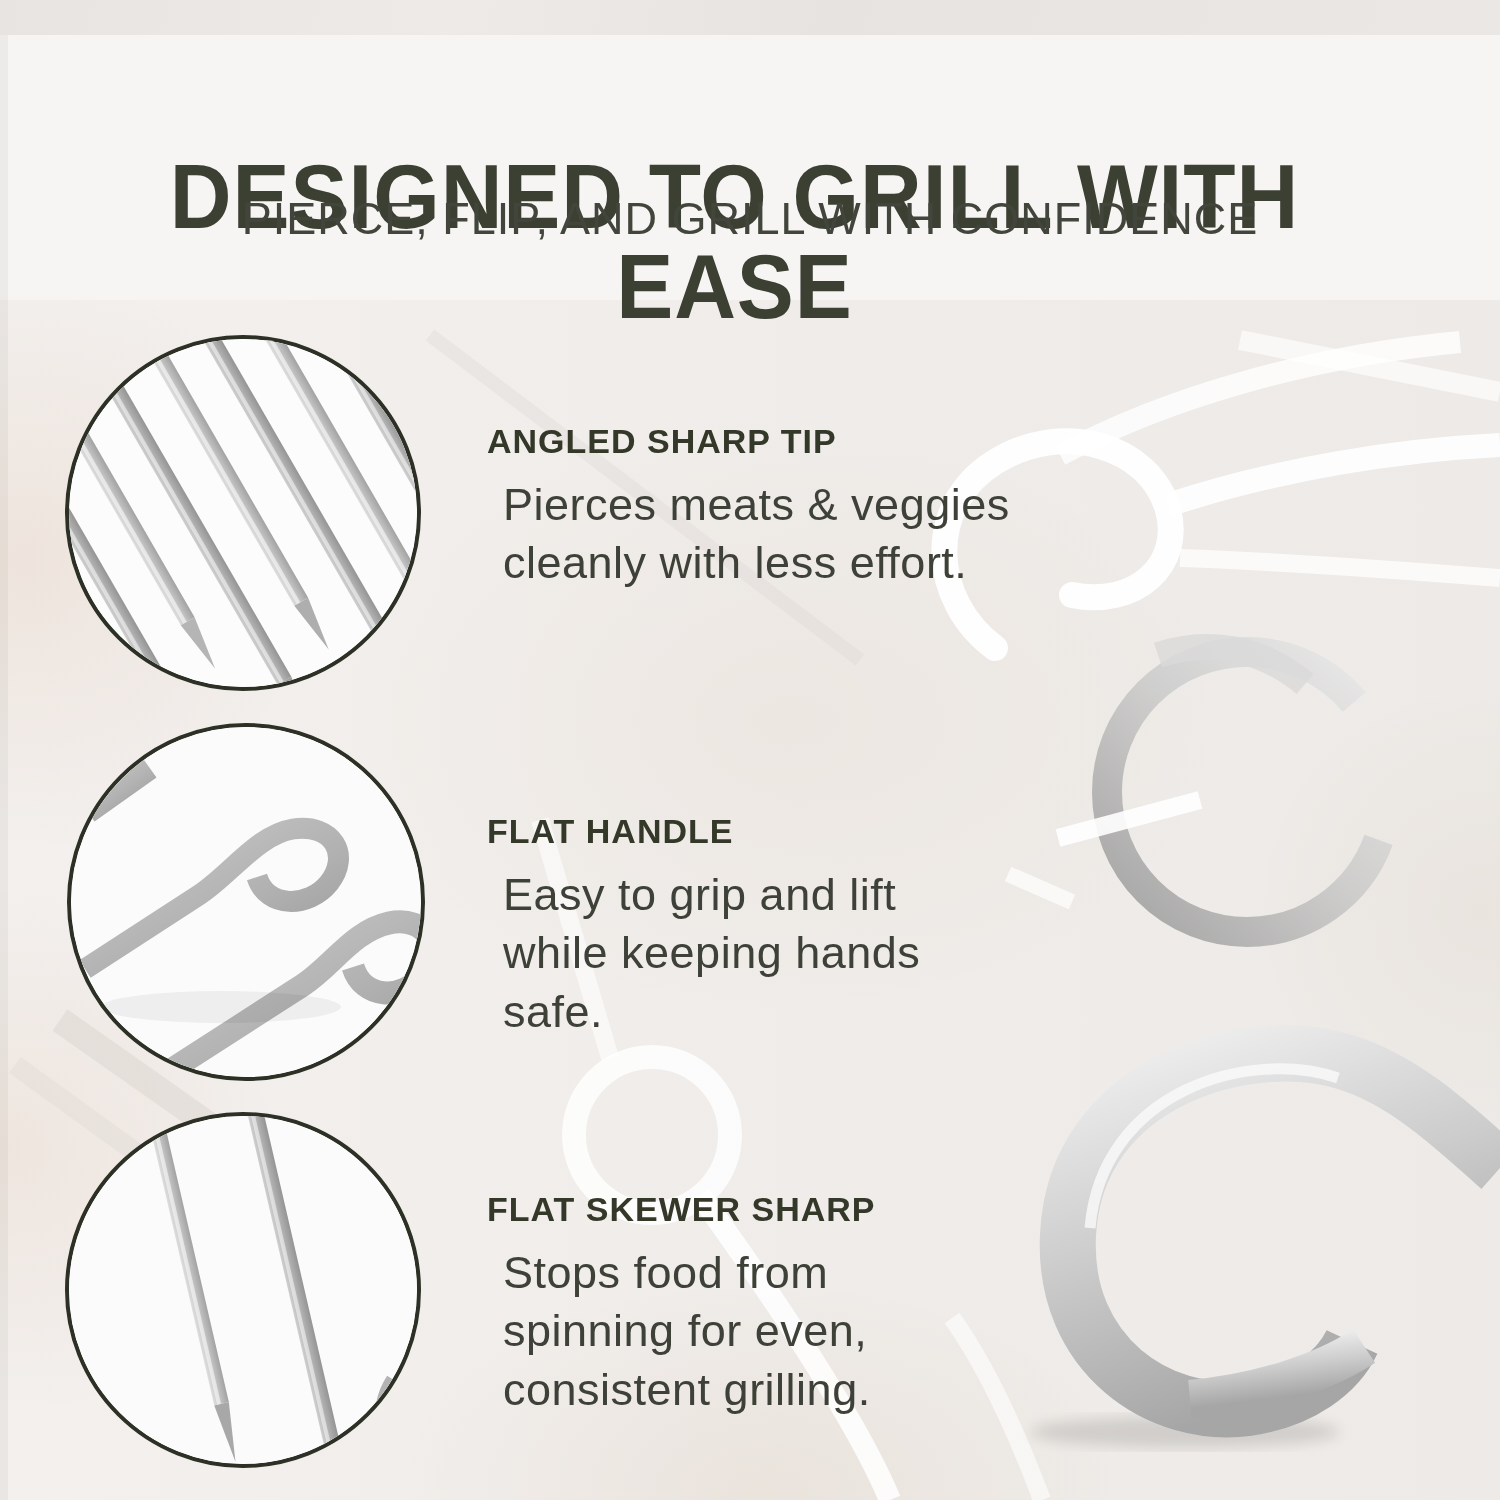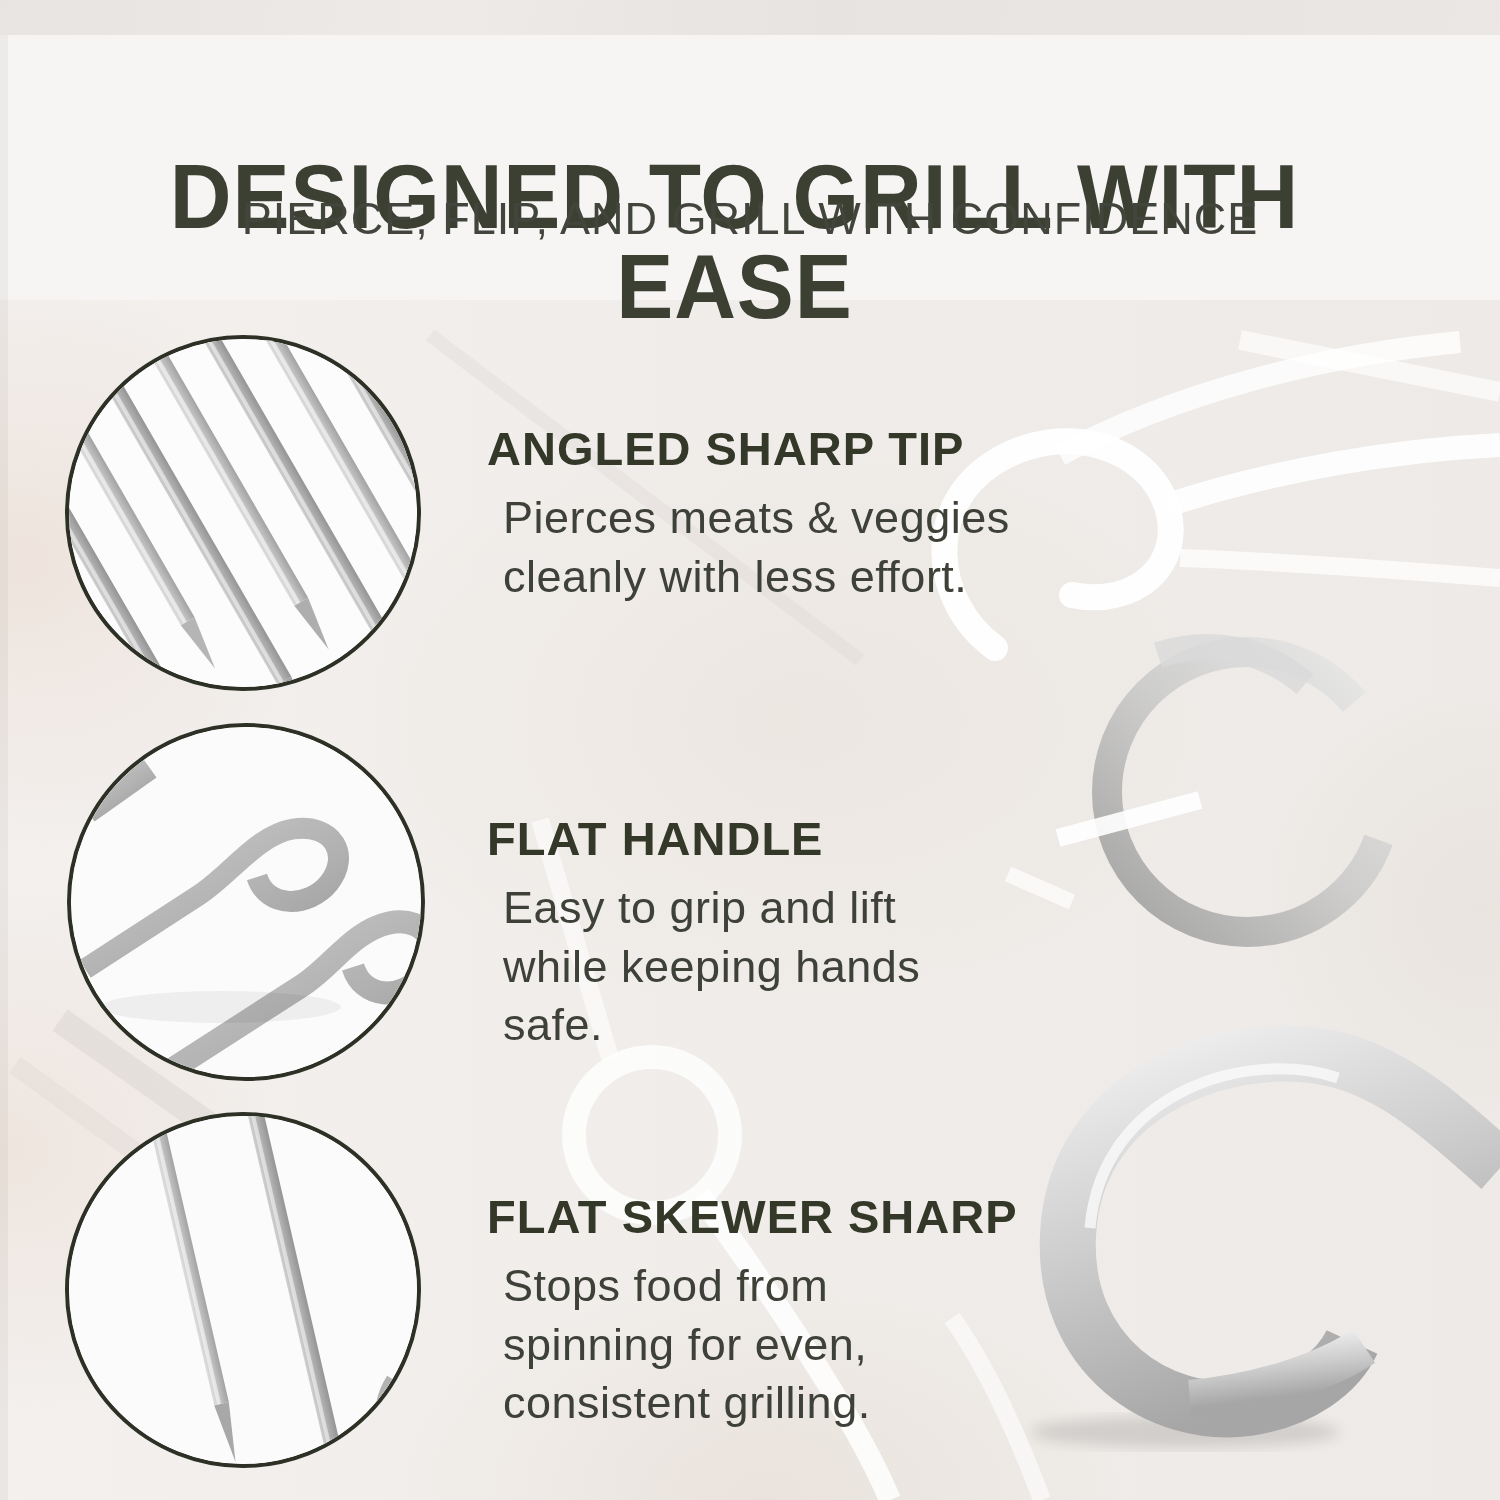--- a/index.html
+++ b/index.html
@@ -34,21 +34,21 @@
   .photo-circle{position:absolute;border-radius:50%;border:4px solid #2c3025;
     background:#fcfbfb;overflow:hidden;z-index:4;}
   .c1{left:65px;top:335px;width:348px;height:348px;}
   .c2{left:67px;top:723px;width:350px;height:350px;}
   .c3{left:65px;top:1112px;width:348px;height:348px;}
   .photo-circle svg{display:block;}
 
   
   .feature{position:absolute;left:487px;z-index:5;width:620px;}
   .f1{top:424px;} .f2{top:814px;} .f3{top:1192px;}
-  .feature h2{margin:0;font-size:47px;font-weight:700;letter-spacing:1px;
+  .feature h2{margin:0;font-size:34px;font-weight:700;letter-spacing:1px;
     color:#343828;line-height:1.05;}
   .feature p{margin:16px 0 0 16px;font-size:45px;font-weight:400;letter-spacing:.5px;
     color:#3e4137;line-height:1.3;white-space:pre-line;}
 
   .hook-svg{position:absolute;left:1020px;top:1020px;z-index:4;}
 </style>
 </head>
 <body>
 
 <div class="stage"></div>

